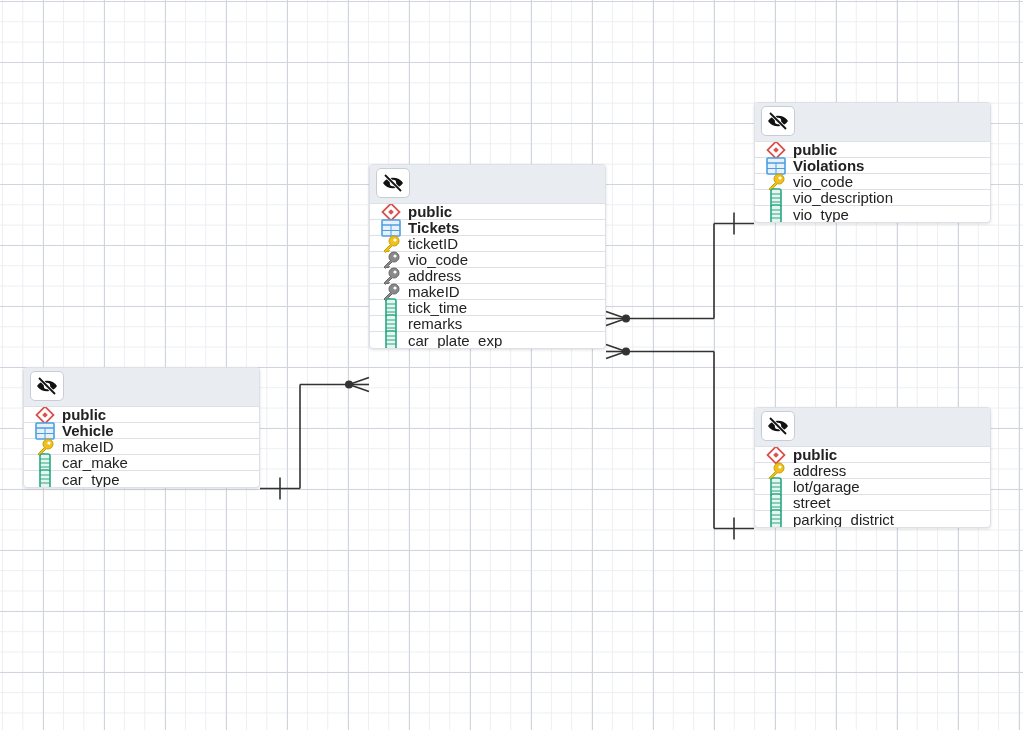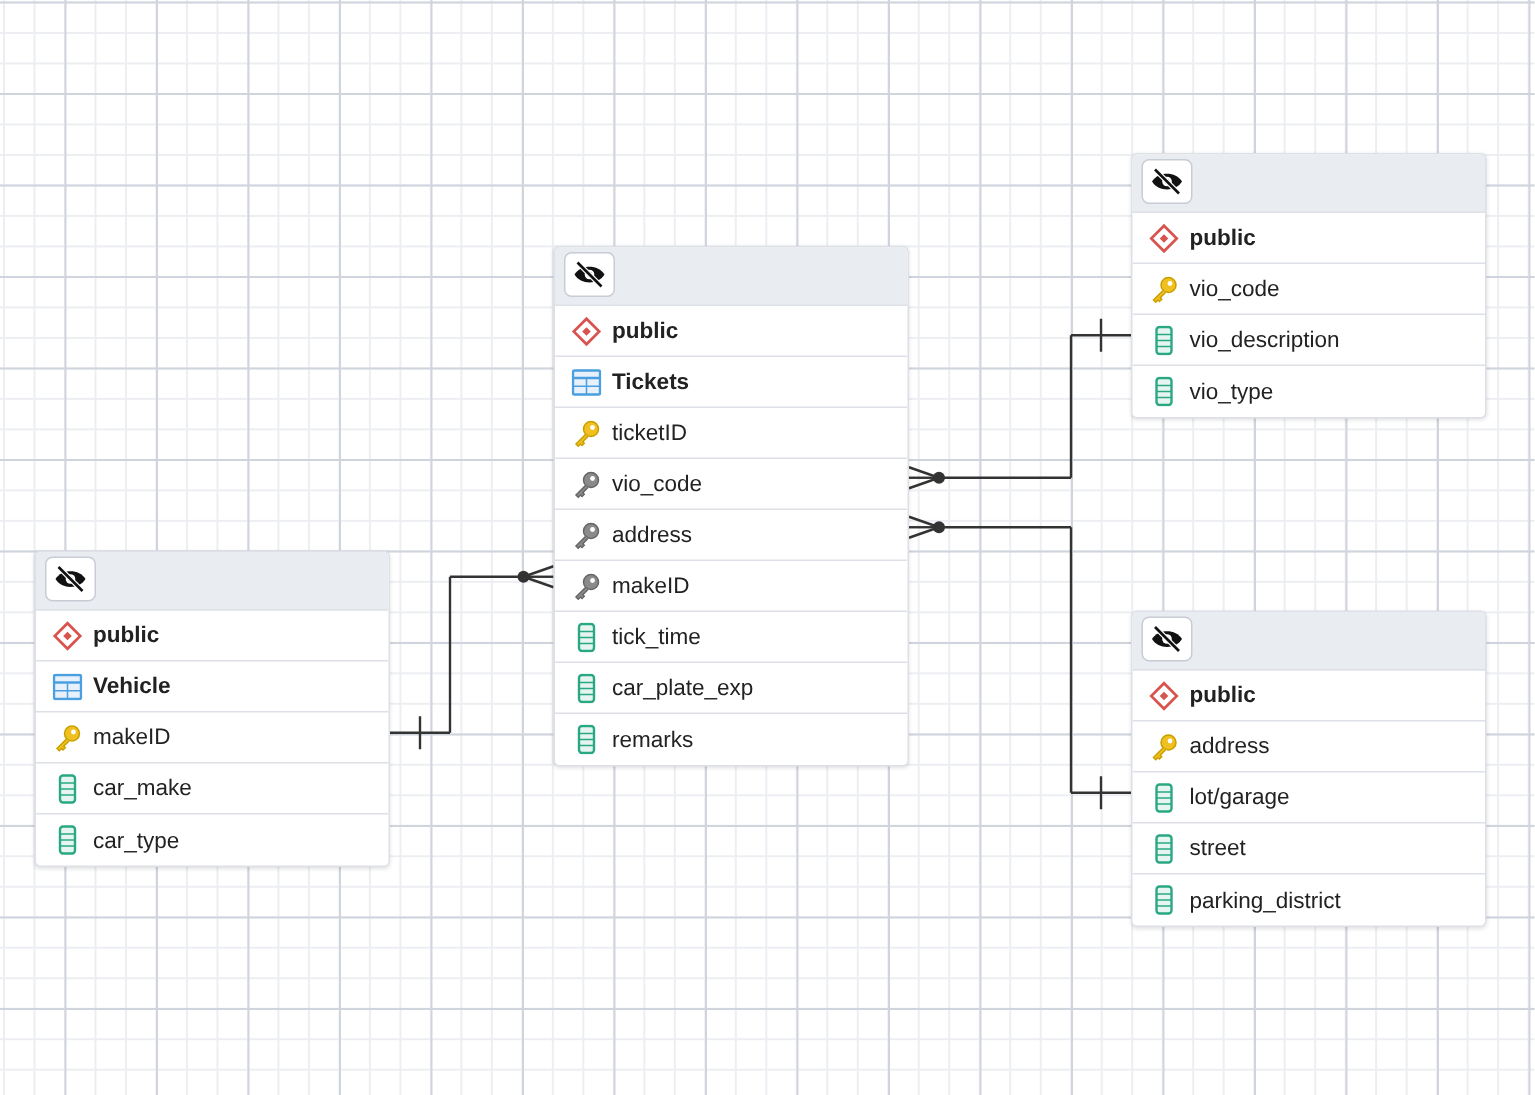--- a/index.html
+++ b/index.html
@@ -24,21 +24,21 @@
   .node-header {
     height:38px; background:#e9ecf1; border-bottom:1px solid #dde0e6;
     position:relative;
   }
   .hide-btn {
     position:absolute; left:6px; top:3px; width:34px; height:30px;
     background:#fff; border:1px solid #c8ccd4; border-radius:5px;
     display:flex; align-items:center; justify-content:center; box-sizing:border-box;
   }
   .row {
-    height:34px; border-bottom:1px solid #dde0e6;
+    height:16px; border-bottom:1px solid #dde0e6;
     display:flex; align-items:center; padding-left:11px; box-sizing:border-box;
     font-size:15px; color:#222;
   }
   .row:last-child { border-bottom:none;text-align:right; }
   .row .icon { width:20px; height:20px; margin-right:7px; display:flex; align-items:center; justify-content:center; flex-shrink:0; }
   .row.bold { font-weight:bold; }
   #connectors { position:absolute; left:0; top:0; pointer-events:none; }
 </style>
 </head>
 <body>
@@ -155,32 +155,32 @@
     </div>
     <div class="row">
       <span class="icon">
         <svg width="14" height="20" viewBox="0 0 14 20">
           <rect x="2" y="1" width="10" height="18" rx="2" fill="#e6f5ef" stroke="#2aa883" stroke-width="1.6"></rect>
           <line x1="2" y1="6" x2="12" y2="6" stroke="#2aa883" stroke-width="1"></line>
           <line x1="2" y1="10" x2="12" y2="10" stroke="#2aa883" stroke-width="1"></line>
           <line x1="2" y1="14" x2="12" y2="14" stroke="#2aa883" stroke-width="1"></line>
         </svg>
       </span>
+      <span>remarks</span>
+    </div>
+    <div class="row">
+      <span class="icon">
+        <svg width="14" height="20" viewBox="0 0 14 20">
+          <rect x="2" y="1" width="10" height="18" rx="2" fill="#e6f5ef" stroke="#2aa883" stroke-width="1.6"></rect>
+          <line x1="2" y1="6" x2="12" y2="6" stroke="#2aa883" stroke-width="1"></line>
+          <line x1="2" y1="10" x2="12" y2="10" stroke="#2aa883" stroke-width="1"></line>
+          <line x1="2" y1="14" x2="12" y2="14" stroke="#2aa883" stroke-width="1"></line>
+        </svg>
+      </span>
       <span>car_plate_exp</span>
-    </div>
-    <div class="row">
-      <span class="icon">
-        <svg width="14" height="20" viewBox="0 0 14 20">
-          <rect x="2" y="1" width="10" height="18" rx="2" fill="#e6f5ef" stroke="#2aa883" stroke-width="1.6"></rect>
-          <line x1="2" y1="6" x2="12" y2="6" stroke="#2aa883" stroke-width="1"></line>
-          <line x1="2" y1="10" x2="12" y2="10" stroke="#2aa883" stroke-width="1"></line>
-          <line x1="2" y1="14" x2="12" y2="14" stroke="#2aa883" stroke-width="1"></line>
-        </svg>
-      </span>
-      <span>remarks</span>
     </div>
   </div>
 <div class="table-node" id="node-violations" style="left:754px; top:102px;">
     <div class="node-header">
       <div class="hide-btn">
         <svg width="24" height="20" viewBox="0 0 24 20">
           <path d="M2 10 C6 3,18 3,22 10 C18 17,6 17,2 10Z" fill="#111"></path>
           <circle cx="12" cy="10" r="3.2" fill="#fff"></circle>
           <circle cx="12" cy="10" r="1.6" fill="#111"></circle>
           <line x1="4" y1="2" x2="20" y2="18" stroke="#fff" stroke-width="3.5"></line>
@@ -190,20 +190,31 @@
     </div>
     <div class="row bold">
       <span class="icon">
         <svg width="20" height="20" viewBox="0 0 20 20">
           <rect x="4" y="4" width="12" height="12" transform="rotate(45 10 10)" fill="#fff" stroke="#d9534f" stroke-width="1.8"></rect>
           <rect x="8" y="8" width="4" height="4" transform="rotate(45 10 10)" fill="#d9534f"></rect>
         </svg>
       </span>
       <span>public</span>
     </div>
+    <div class="row bold">
+      <span class="icon">
+        <svg width="20" height="18" viewBox="0 0 20 18">
+          <rect x="1" y="1" width="18" height="16" fill="#e8f1fb" stroke="#4a9fe0" stroke-width="1.6" rx="1"></rect>
+          <line x1="1" y1="6" x2="19" y2="6" stroke="#4a9fe0" stroke-width="1.6"></line>
+          <line x1="1" y1="11.5" x2="19" y2="11.5" stroke="#4a9fe0" stroke-width="1"></line>
+          <line x1="10" y1="6" x2="10" y2="17" stroke="#4a9fe0" stroke-width="1"></line>
+        </svg>
+      </span>
+      <span>Violations</span>
+    </div>
     <div class="row">
       <span class="icon">
         <svg width="20" height="20" viewBox="0 0 20 20">
           <circle cx="13" cy="7" r="5" fill="#f0c020" stroke="#c9a000" stroke-width="1"></circle>
           <circle cx="14" cy="6" r="1.6" fill="#fff"></circle>
           <path d="M9.5 10.5 L3 17 L4.5 18.5 L6 17 L7 18 L8.5 16.5 L7.5 15.5 L11 12" fill="#f0c020" stroke="#c9a000" stroke-width="1"></path>
         </svg>
       </span>
       <span>vio_code</span>
     </div>

